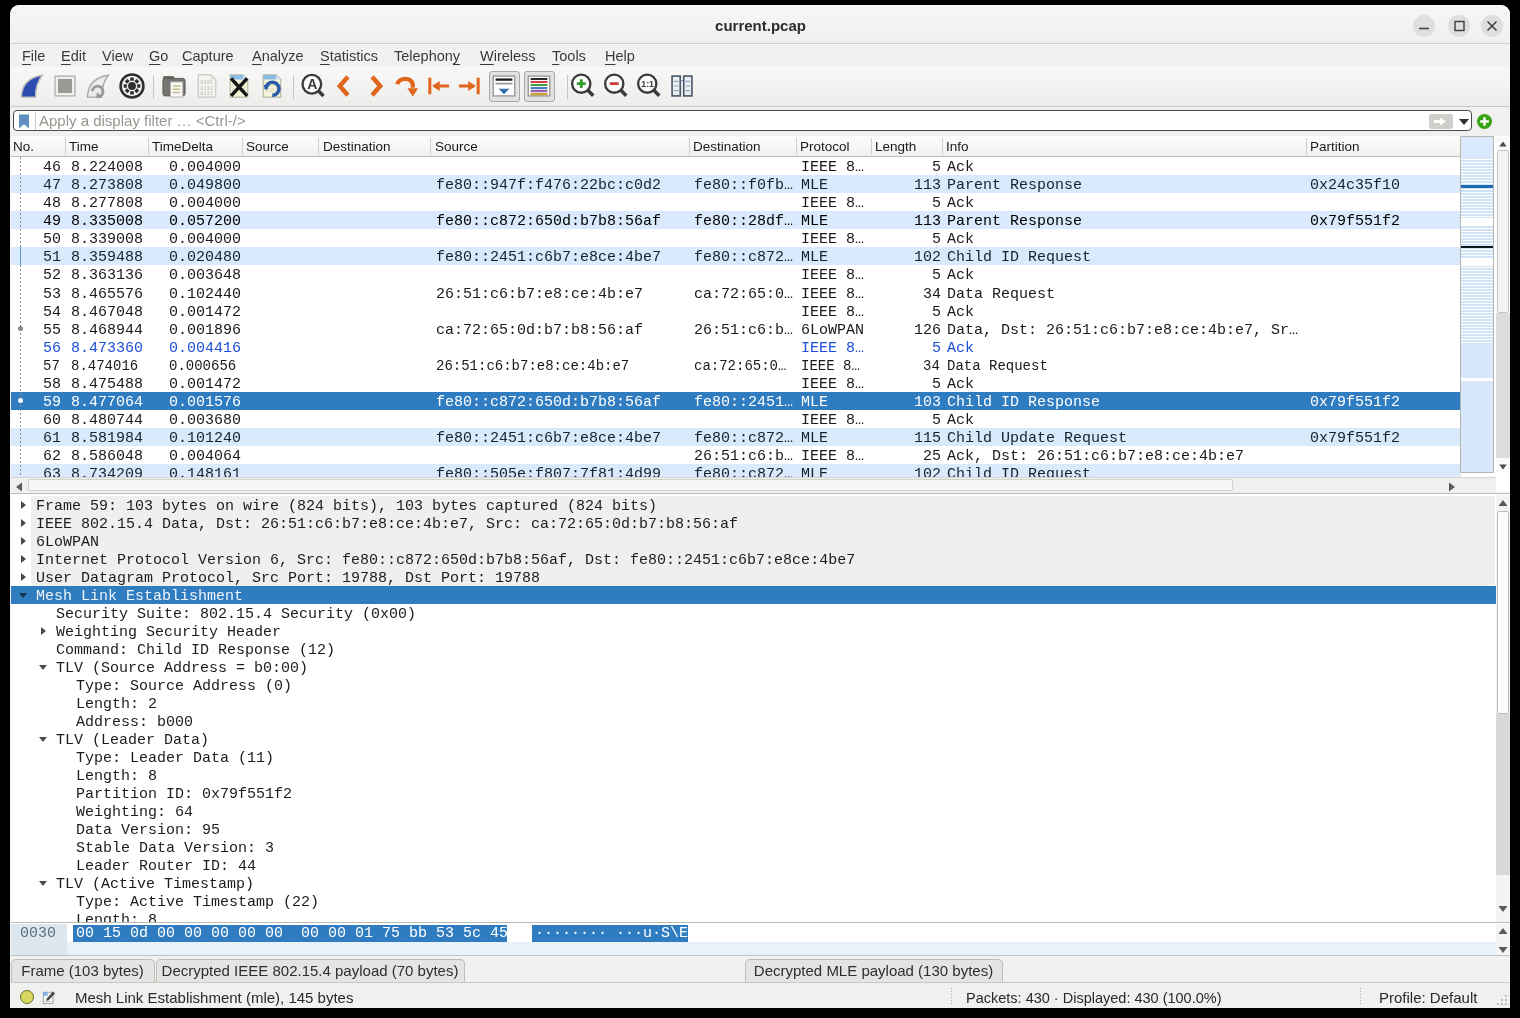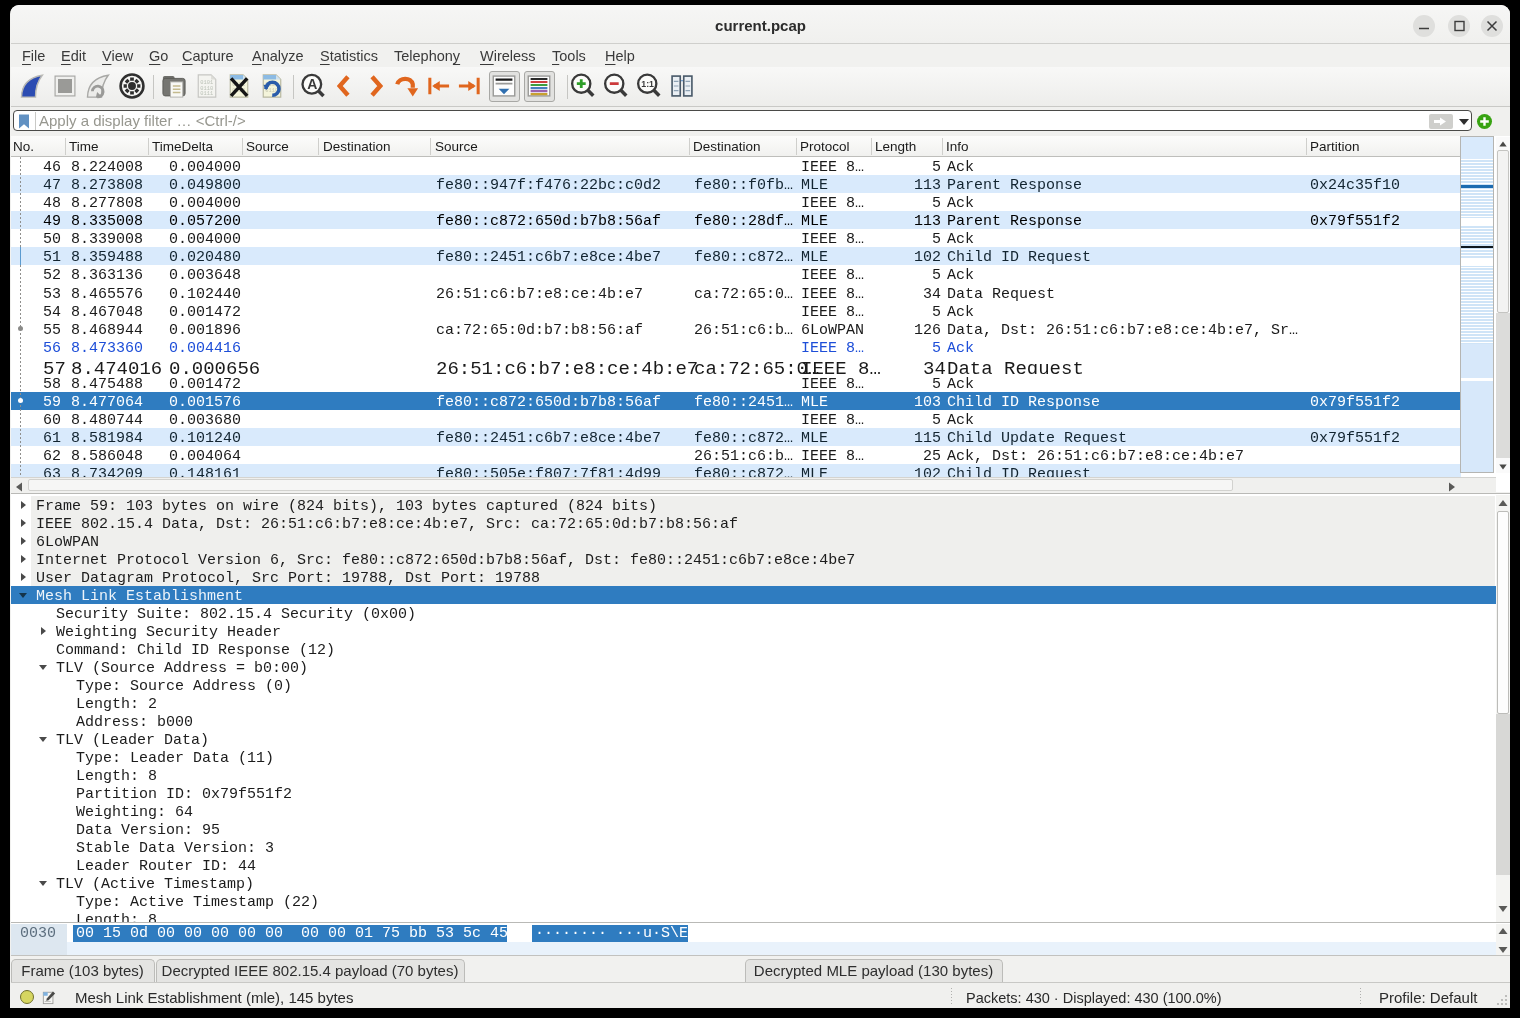--- a/index.html
+++ b/index.html
@@ -334,21 +334,21 @@
             <span style="left:936px;">Data, Dst: 26:51:c6:b7:e8:ce:4b:e7, Sr…</span>
           </div>
 <div class="prow abs" style="left:0;top:181px;width:1450px;height:18px;background:#ffffff;color:#1d4ed8;font-size:15px;">
             <span style="left:32px;">56</span>
             <span style="left:60px;">8.473360</span>
             <span style="left:158px;">0.004416</span>
             <span style="left:790px;">IEEE 8…</span>
             <span style="left:921px;">5</span>
             <span style="left:936px;">Ack</span>
           </div>
-<div class="prow abs" style="left:0;top:199px;width:1450px;height:18px;background:#ffffff;color:#1a1a1a;font-size:19px;">
+<div class="prow abs" style="left:0;top:199px;width:1450px;height:18px;background:#ffffff;color:#1a1a1a;font-size:14px;">
             <span style="left:32px;">57</span>
             <span style="left:60px;">8.474016</span>
             <span style="left:158px;">0.000656</span>
             <span style="left:425px;">26:51:c6:b7:e8:ce:4b:e7</span>
             <span style="left:683px;">ca:72:65:0…</span>
             <span style="left:790px;">IEEE 8…</span>
             <span style="left:912px;">34</span>
             <span style="left:936px;">Data Request</span>
           </div>
 <div class="prow abs" style="left:0;top:217px;width:1450px;height:18px;background:#ffffff;color:#1a1a1a;font-size:15px;">

